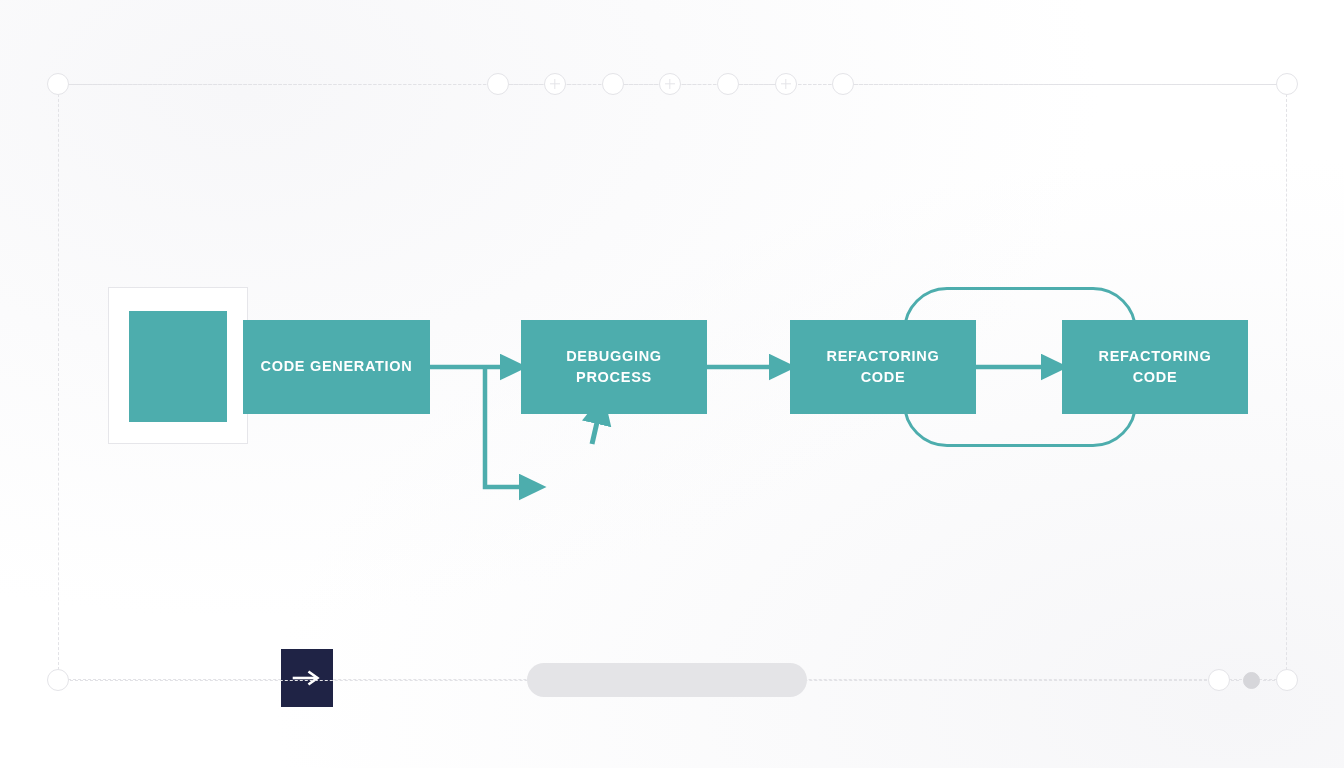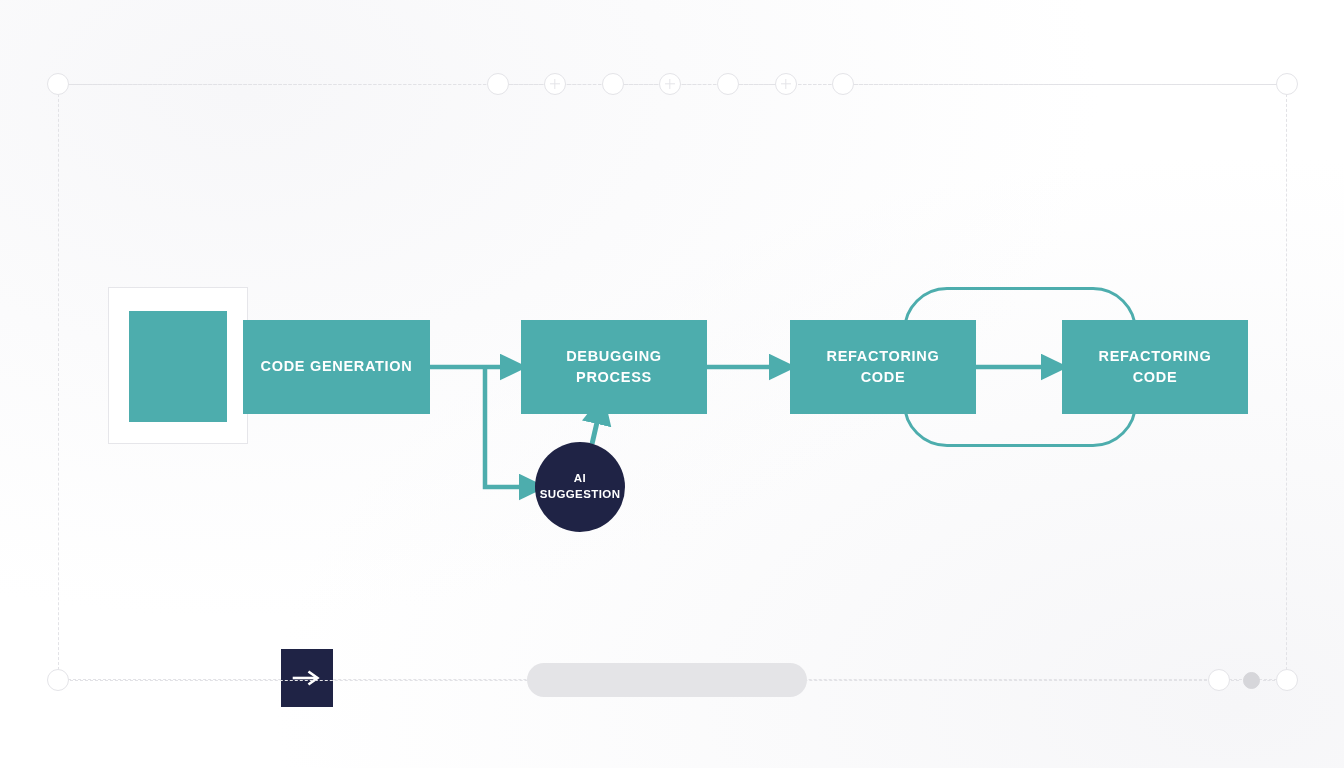--- a/index.html
+++ b/index.html
@@ -249,26 +249,20 @@
     </span>
   </div>
 
   <div class="proc-box" id="box-refac-2">
     <span>
       <span>REFACTORING</span><br>
       <span>CODE</span>
     </span>
   </div>
 
-  <div class="ai-circle">
-    <span>
-      <span>AI</span><br>
-      <span>SUGGESTION</span>
-    </span>
-  </div>
 
   <div id="handle-layer">
       <div class="handle" style="left: 47px; top: 73px; width: 22px; height: 22px;"></div>
       <div class="handle" style="left: 487px; top: 73px; width: 22px; height: 22px;"></div>
       <div class="handle plus" style="left: 544px; top: 73px; width: 22px; height: 22px;"></div>
       <div class="handle" style="left: 602px; top: 73px; width: 22px; height: 22px;"></div>
       <div class="handle plus" style="left: 659px; top: 73px; width: 22px; height: 22px;"></div>
       <div class="handle" style="left: 717px; top: 73px; width: 22px; height: 22px;"></div>
       <div class="handle plus" style="left: 775px; top: 73px; width: 22px; height: 22px;"></div>
       <div class="handle" style="left: 832px; top: 73px; width: 22px; height: 22px;"></div>

